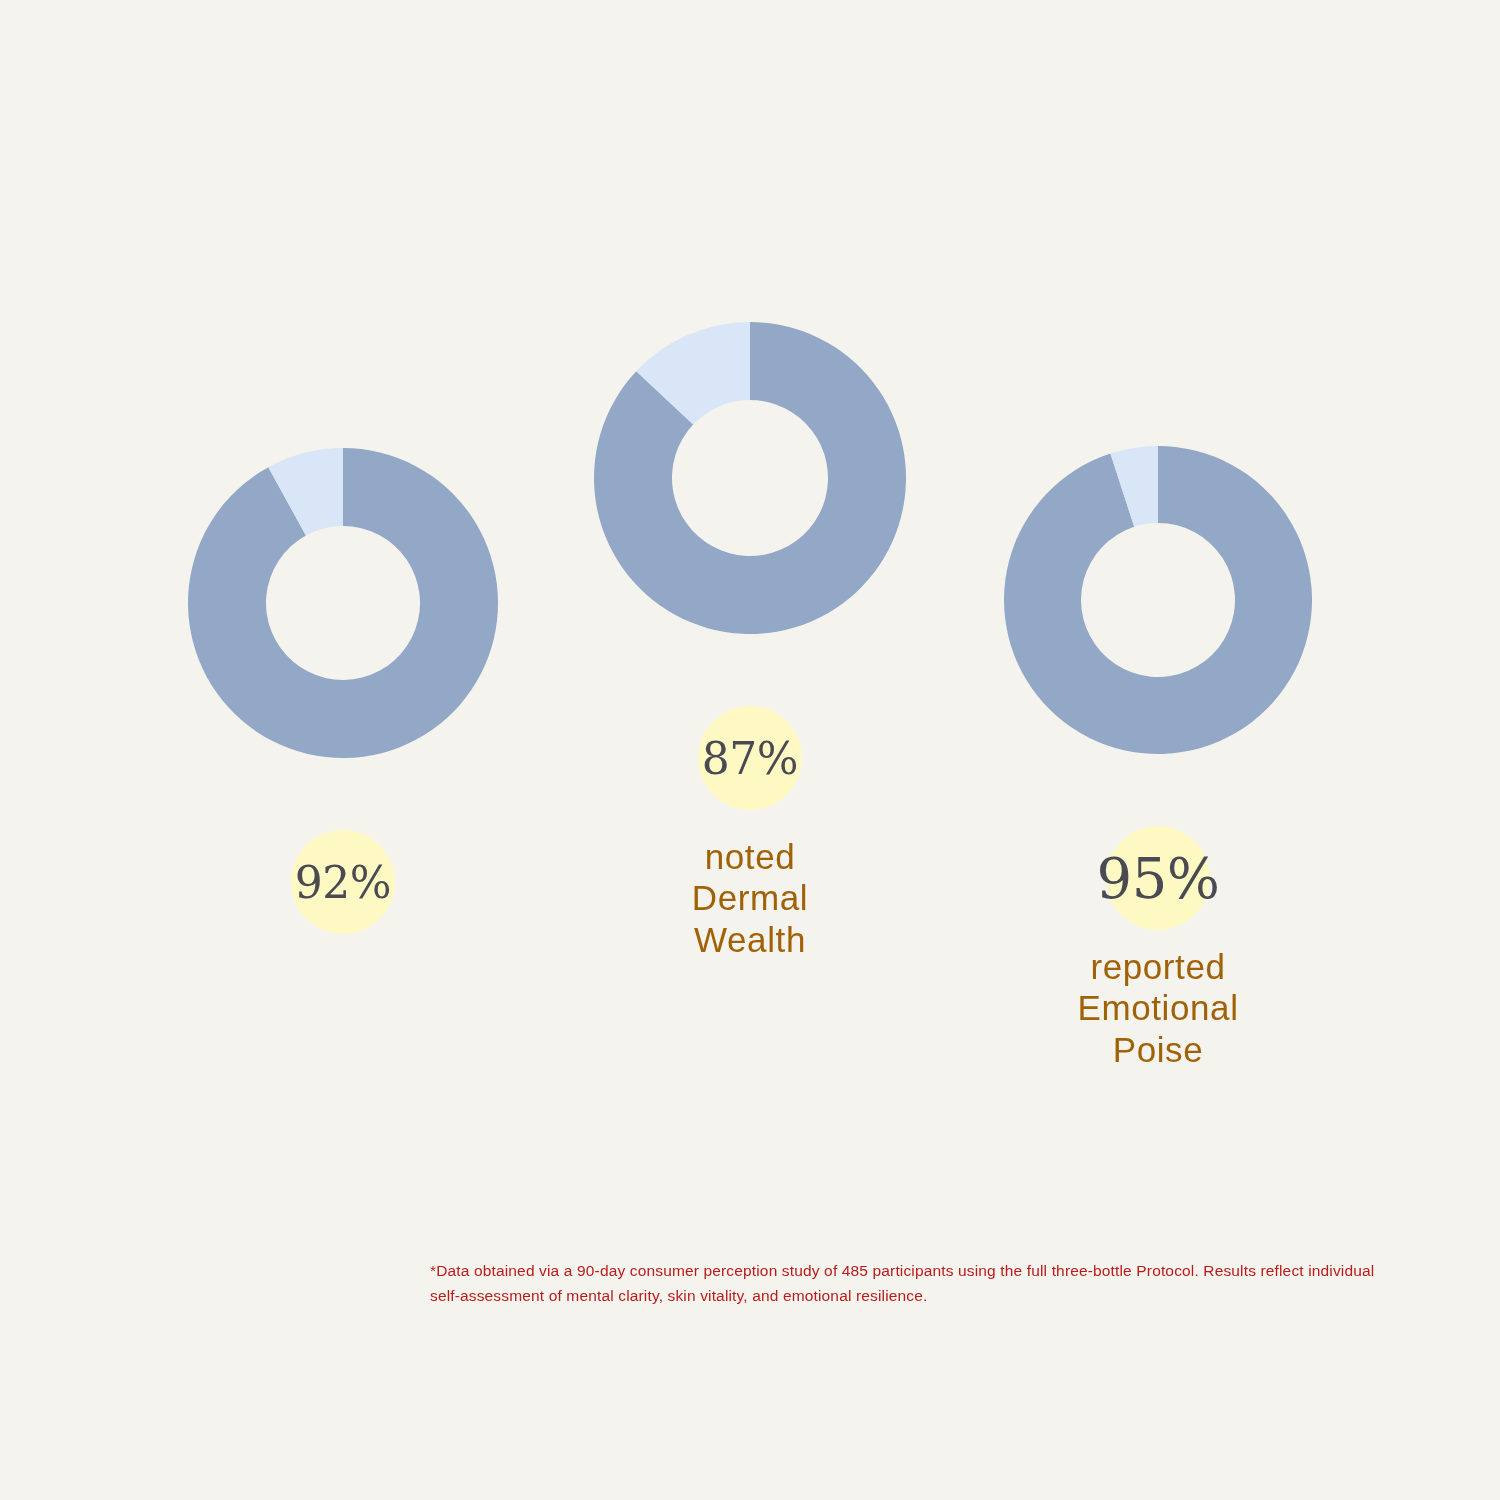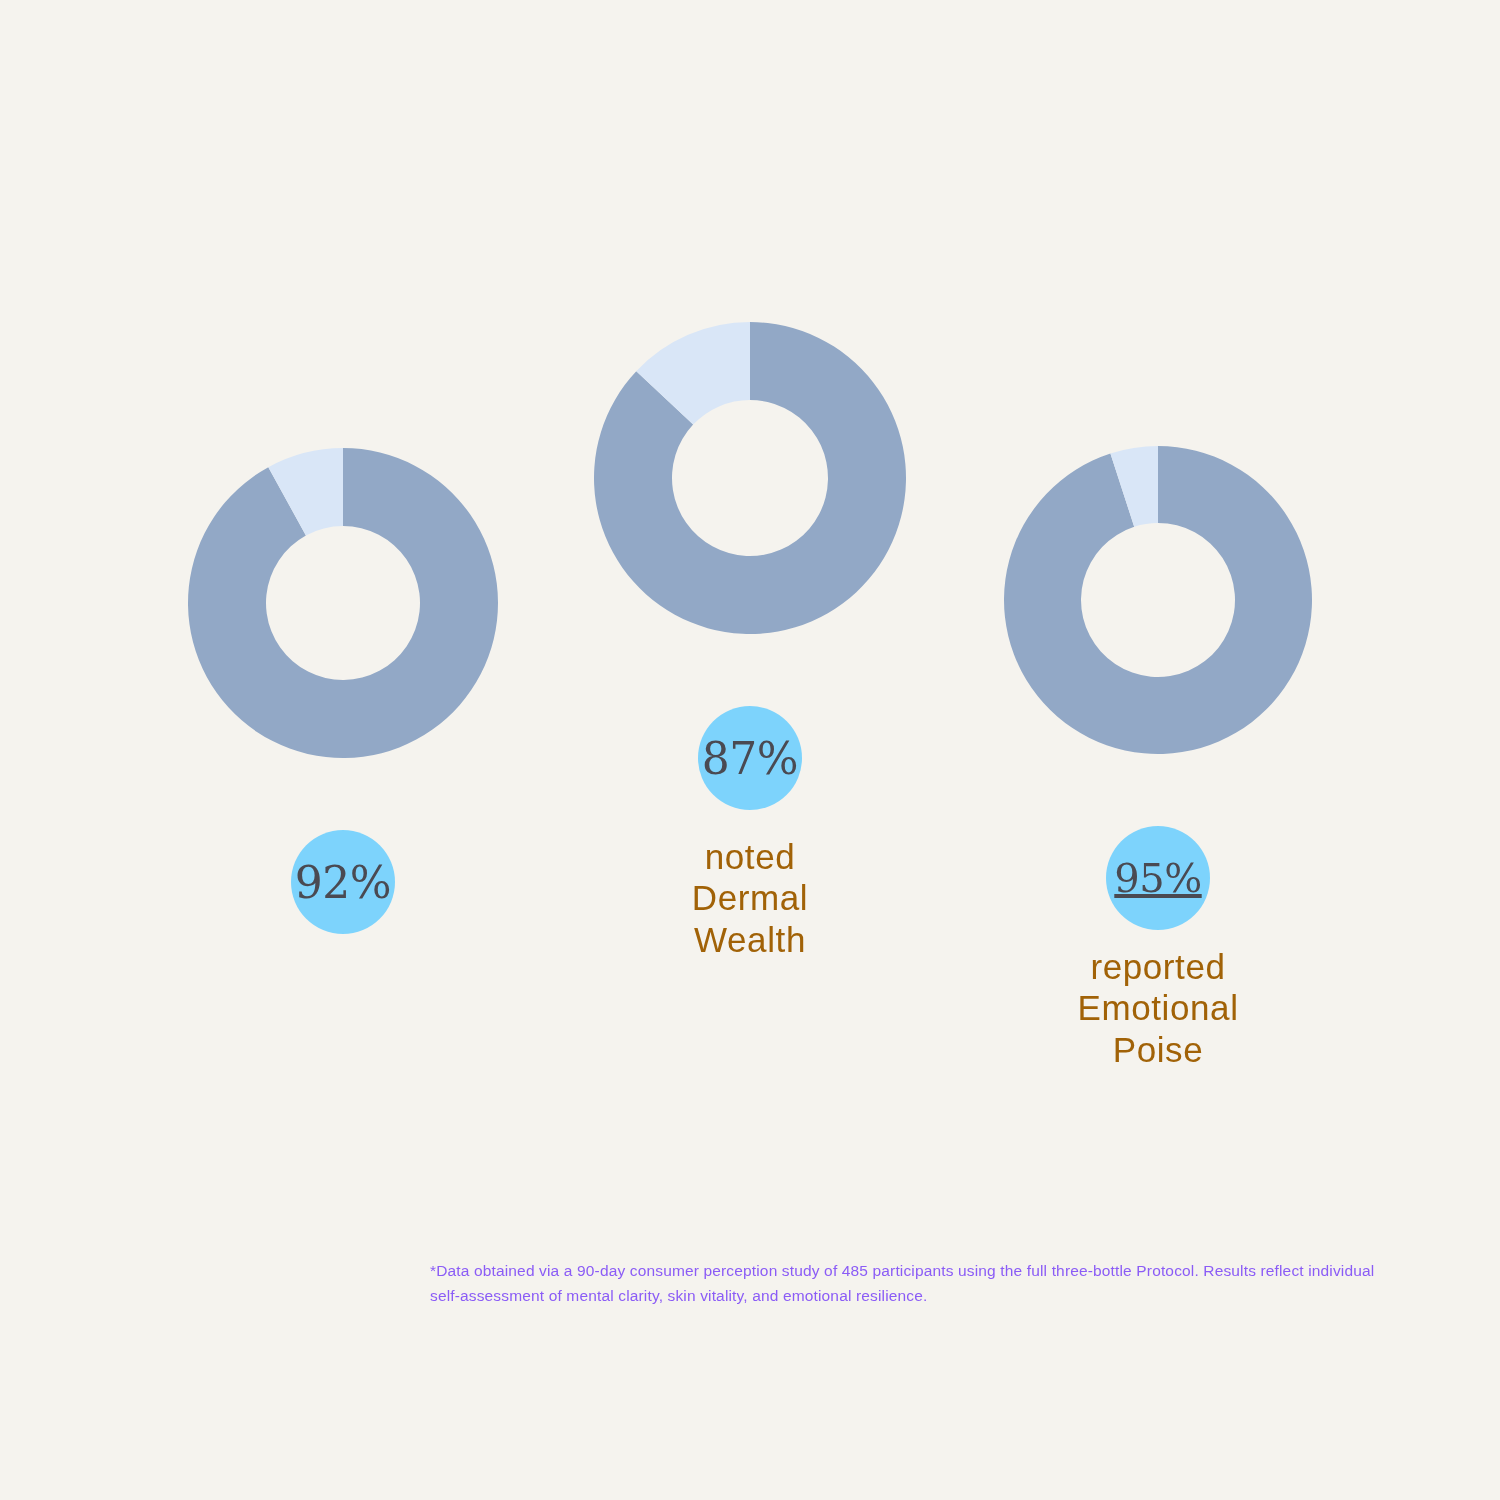--- a/index.html
+++ b/index.html
@@ -26,21 +26,21 @@
     text-align: center;
   }
   .donut-wrap {
     position: relative;
     width: 100%;
     display: flex;
     justify-content: center;
   }
   .badge {
     border-radius: 50%;
-    background: #7dd3fc;
+    background: #fef9c3;
     display: flex;
     align-items: center;
     justify-content: center;
     margin: 0 auto;
   }
   .badge-text {
     font-family: "DejaVu Serif", serif;
     font-weight: 400;
     color: #4a4a52;
     letter-spacing: -0.5px;
@@ -55,21 +55,21 @@
   }
   .footnote {
     position: absolute;
     left: 430px;
     top: 1258px;
     width: 965px;
     font-family: "Liberation Sans", sans-serif;
     font-size: 15.5px;
     font-weight: 300;
     line-height: 1.62;
-    color: #8b5cf6;
+    color: #b91c1c;
     letter-spacing: 0.15px;
     text-align: left;
   }
 
   
   #block-0 { left: 133px; top: 448px; }
   #block-1 { left: 540px; top: 322px; }
   #block-2 { left: 948px; top: 446px; }
 
   .donut-svg { display: block; }
@@ -107,21 +107,21 @@
   </div>
 
   <div class="stat-block" id="block-2">
     <div class="donut-wrap">
       <svg class="donut-svg" id="donut-2" width="308" height="308" viewBox="0 0 308 308">
           <path d="M 154 0 A 154 154 0 1 1 106.41138286625807 7.5372964905463675 L 130.20569143312903 80.76864824527318 A 77 77 0 1 0 154 77 Z" fill="#92a8c6"></path>
           <path d="M 106.41138286625807 7.5372964905463675 A 154 154 0 0 1 153.99999999999997 0 L 154 77 A 77 77 0 0 0 130.20569143312903 80.76864824527318 Z" fill="#d9e6f7"></path>
         </svg>
     </div>
     <div class="badge" id="badge-2" style="width: 104px; height: 104px; margin-top: 72px;">
-      <span class="badge-text" style="font-size: 40px; text-decoration: underline;">95%</span>
+      <span class="badge-text" style="font-size: 56px;">95%</span>
     </div>
     <div class="stat-label" id="label-2" style="font-size: 35px; margin-top: 16px;">reported
 Emotional
 Poise</div>
   </div>
 
   <div class="footnote">*Data obtained via a 90-day consumer perception study of 485 participants using the full three-bottle Protocol. Results reflect individual self-assessment of mental clarity, skin vitality, and emotional resilience.</div>
 
 </div>
 

